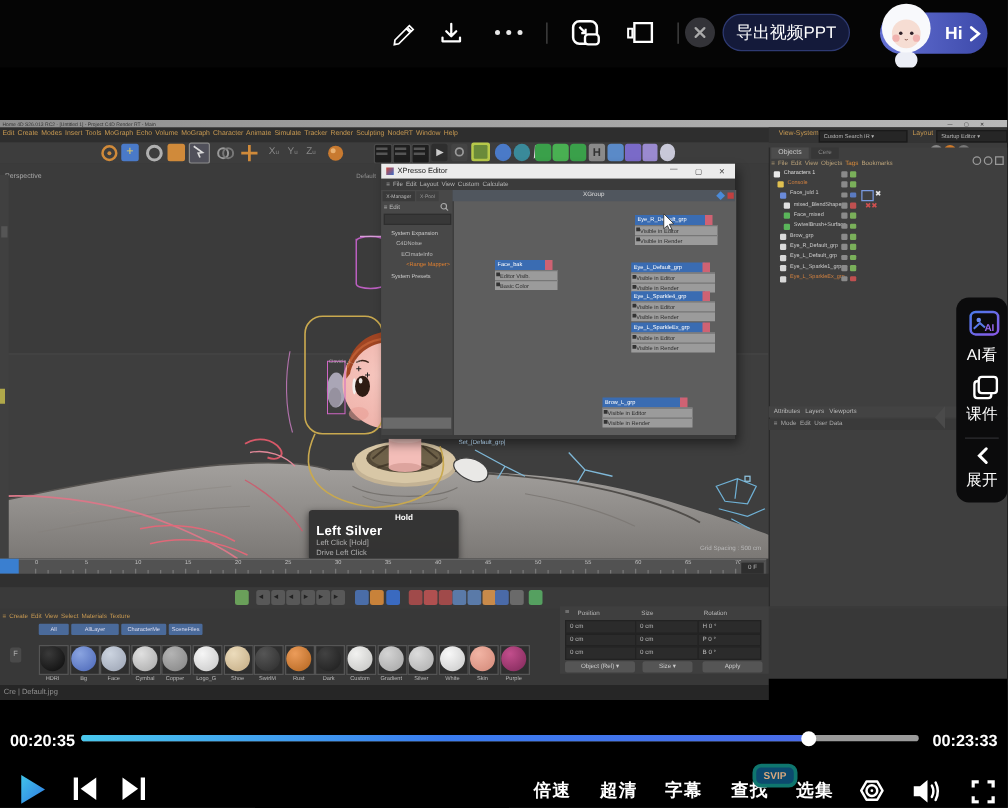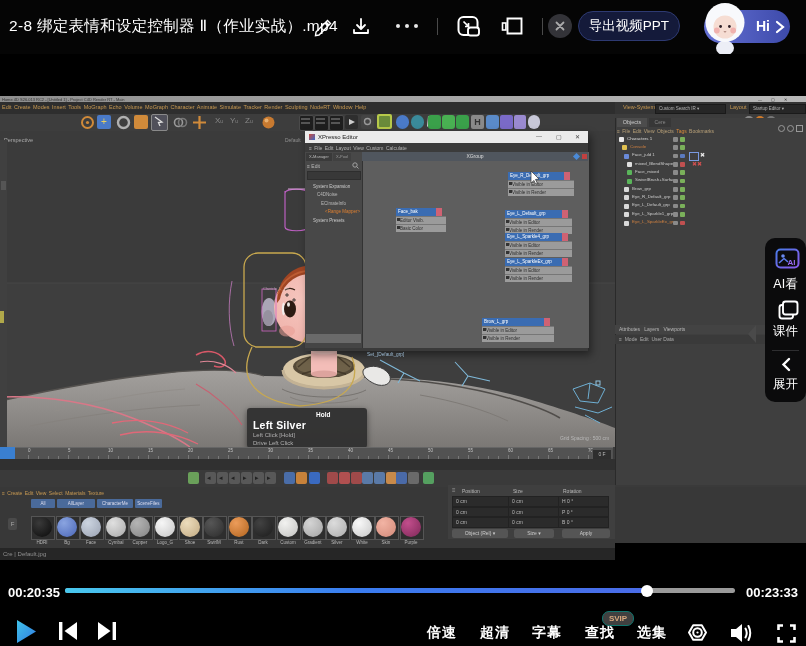--- a/index.html
+++ b/index.html
@@ -15,21 +15,20 @@
 #t1{position:absolute;left:8px;top:585px;color:#fff;font-size:13px;font-weight:bold;}
 #t2{position:absolute;left:746px;top:585px;color:#fff;font-size:13px;font-weight:bold;}
 #bar{position:absolute;left:65px;top:588px;width:670px;height:5px;border-radius:3px;background:#9a9a9a;}
 #barfill{position:absolute;left:0;top:0;width:582px;height:5px;border-radius:3px;background:linear-gradient(90deg,#49c8ee,#3a7cf0,#4a6ce8);}
 #knob{position:absolute;left:641px;top:585px;width:12px;height:12px;border-radius:6px;background:#fff;}
 .cbtn{position:absolute;color:#fff;font-size:14px;font-weight:bold;letter-spacing:1px;}
 </style>
 </head>
 <body>
 <div id="topbar">
-  <div id="title">2-8 绑定表情和设定控制器 Ⅱ（作业实战）.mp4</div>
   <svg class="abs" style="left:313px;top:18px" width="20" height="20" viewBox="0 0 20 20">
       <path d="M3 14 L12 5 L15 8 L6 17 L2.5 17.7 Z M13 4 L16 7 L17.5 5.5 L14.5 2.5 Z" fill="none" stroke="#fff" stroke-width="1.4"></path>
     </svg>
   <svg class="abs" style="left:351px;top:17px" width="20" height="20" viewBox="0 0 20 20">
       <path d="M10 2 V11 M6 8 L10 12 L14 8 M3 13 V16 H17 V13" fill="none" stroke="#fff" stroke-width="1.8" stroke-linecap="round" stroke-linejoin="round"></path>
     </svg>
   <div class="abs" style="left:396px;top:24px;width:4px;height:4px;border-radius:50%;background:#e8e8e8;"></div>
 <div class="abs" style="left:405px;top:24px;width:4px;height:4px;border-radius:50%;background:#e8e8e8;"></div>
 <div class="abs" style="left:414px;top:24px;width:4px;height:4px;border-radius:50%;background:#e8e8e8;"></div>
   <div class="abs" style="left:437px;top:18px;width:1px;height:17px;background:#4a4a4a;"></div>
@@ -612,21 +611,21 @@
   </svg>
   <svg class="abs" style="left:97px;top:621px" width="20" height="20" viewBox="0 0 20 20">
     <rect x="15.6" y="1" width="3.4" height="18" fill="#fff"></rect>
     <path d="M1 1 L13.5 10 L1 19 Z" fill="#fff"></path>
   </svg>
   <div class="cbtn" style="left:427px;top:624px;">倍速</div>
   <div class="cbtn" style="left:480px;top:624px;">超清</div>
   <div class="cbtn" style="left:532px;top:624px;">字幕</div>
   <div class="cbtn" style="left:585px;top:624px;">查找</div>
   <div class="cbtn" style="left:637px;top:624px;">选集</div>
-  <div class="abs" style="left:602px;top:611px;width:30px;height:13px;border:1px solid #0f766e;border-radius:7px;background:#404040;color:#d8a87e;font-size:8px;font-weight:bold;text-align:center;line-height:13px;">SVIP</div>
+  <div class="abs" style="left:602px;top:611px;width:30px;height:13px;border:3px solid #0f766e;border-radius:7px;background:#0c4a6e;color:#d8a87e;font-size:8px;font-weight:bold;text-align:center;line-height:13px;">SVIP</div>
   <svg class="abs" style="left:687px;top:622px" width="21" height="21" viewBox="0 0 21 21">
     <path d="M6.2 3.2 H14.8 L19 10.5 L14.8 17.8 H6.2 L2 10.5 Z" fill="none" stroke="#fff" stroke-width="2" stroke-linejoin="round"></path>
     <circle cx="10.5" cy="10.5" r="4.3" fill="none" stroke="#fff" stroke-width="2"></circle>
     <circle cx="10.5" cy="10.5" r="1.1" fill="#fff"></circle>
   </svg>
   <svg class="abs" style="left:729px;top:622px" width="24" height="22" viewBox="0 0 24 22">
     <path d="M2 7 H7 L13 2 V20 L7 15 H2 Z" fill="#fff"></path>
     <path d="M16.5 6.5 Q19 11 16.5 15.5 M19.5 4 Q23 11 19.5 18" stroke="#fff" stroke-width="2" fill="none" stroke-linecap="round"></path>
   </svg>
   <svg class="abs" style="left:777px;top:624px" width="19" height="19" viewBox="0 0 19 19">

